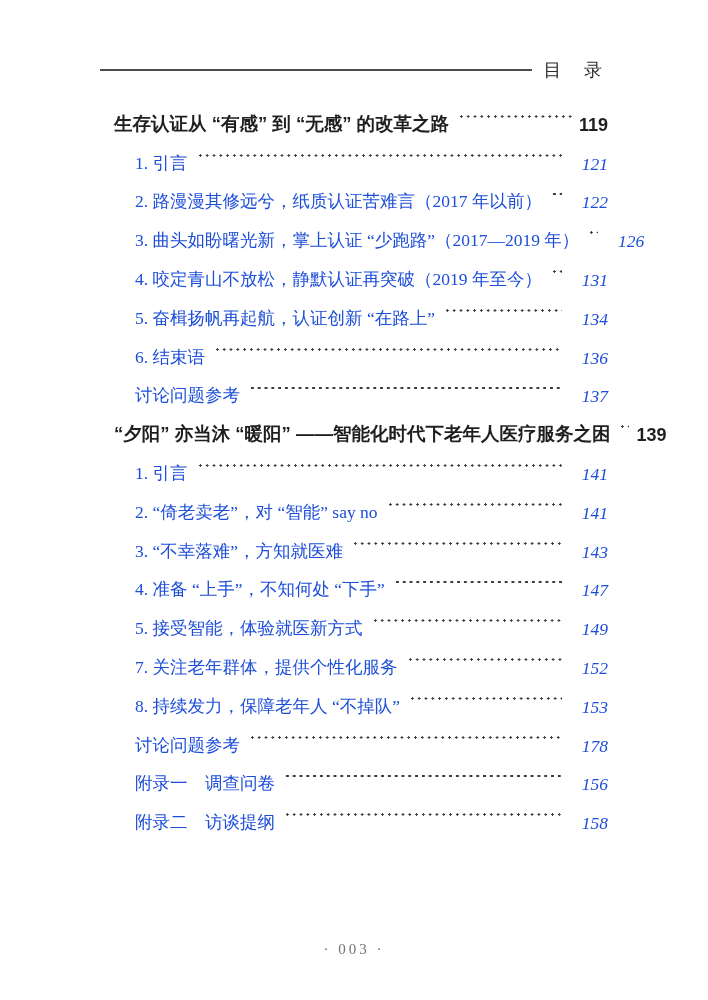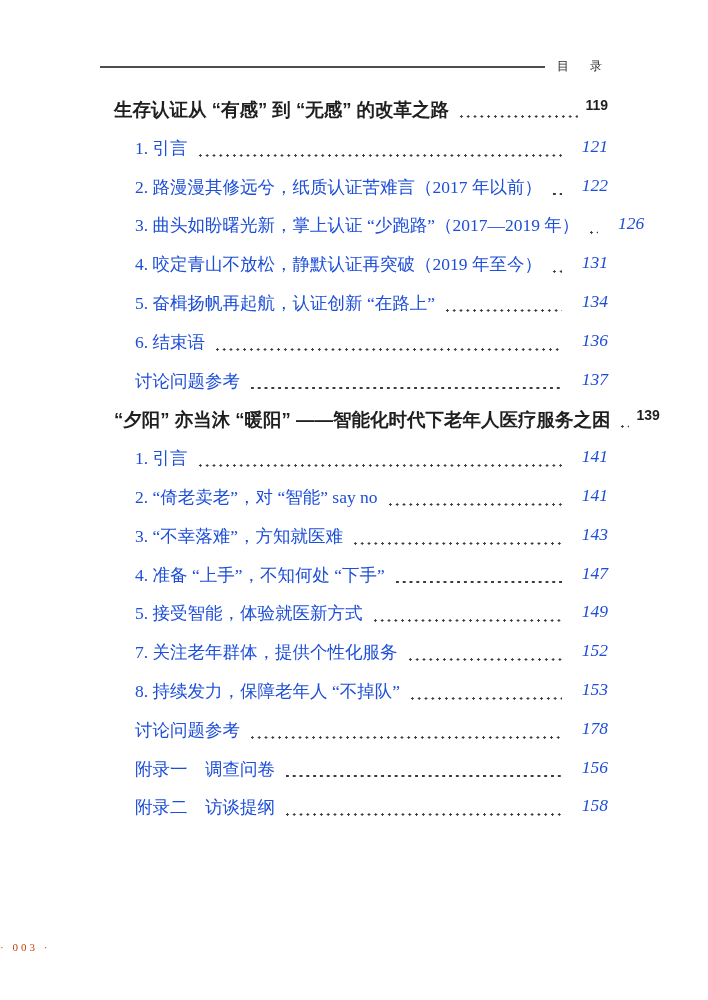--- a/index.html
+++ b/index.html
@@ -16,32 +16,32 @@
   .header{
     position:absolute;top:58px;left:100px;width:502px;
     display:flex;align-items:center;
   }
   .header-rule{
     flex:1;height:0;
     border-top:2px solid #4d4d4d;
     margin-right:12px;
   }
   .header-title{
-    font-size:12px;
+    font-size:18px;
     letter-spacing:9px;
     margin-right:-9px; 
     color:#2b2b2b;
     white-space:nowrap;
   }
   
   .toc{
     position:absolute;top:97px;left:100px;width:508px;
   }
   .row{
-    display:flex;align-items:flex-start;
+    display:flex;align-items:flex-end;
     height:38.8px;
     white-space:nowrap;
   }
   .row .label{flex:0 0 auto;}
   .row .leader{
     flex:1 1 auto;
     align-self:stretch;
     margin-left:9px;
     background-image:radial-gradient(circle, #3c3c3c 1.15px, rgba(0,0,0,0) 1.35px);
     background-size:6.8px 100%;
@@ -54,39 +54,40 @@
   }
   
   .row.chapter{
     padding-left:14px;
     font-family:"Liberation Sans","DejaVu Sans",sans-serif;
     font-weight:700;
     font-size:18.5px;
     color:#1f1f1f;
   }
   .row.chapter .leader{margin-right:7px;}
-  .row.chapter .page-num{font-size:14px;}
+  .row.chapter .page-num{font-size:18px;}
   
   .row.item{
     padding-left:35px;
     font-size:17.5px;
     color:#1d4ed8;
   }
   .row.item .leader{margin-right:16px;}
   .row.item .page-num{
     font-size:17.5px;
     min-width:30px;
     font-style:italic;
   }
   
   .footer{
     position:absolute;left:0;right:0;top:941px;
-    font-size:11px;
+    text-align:center;
+    font-size:15px;
     letter-spacing:3px;
-    color:#c2410c;
+    color:#737373;
   }
 </style>
 </head>
 <body>
 
 <div class="page">
 
   <div class="header">
     <div class="header-rule"></div>
     <div class="header-title">目 录</div>

